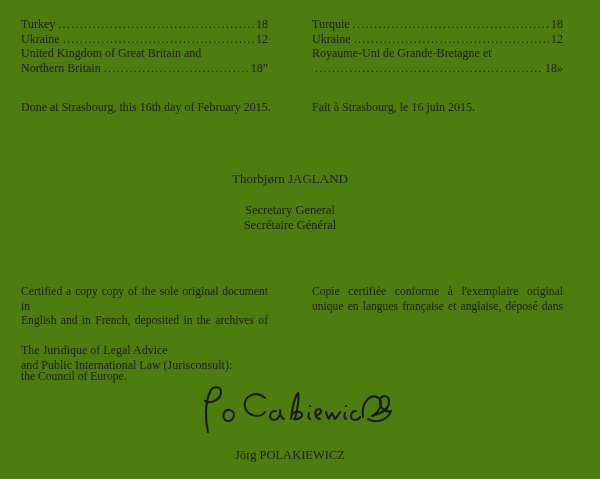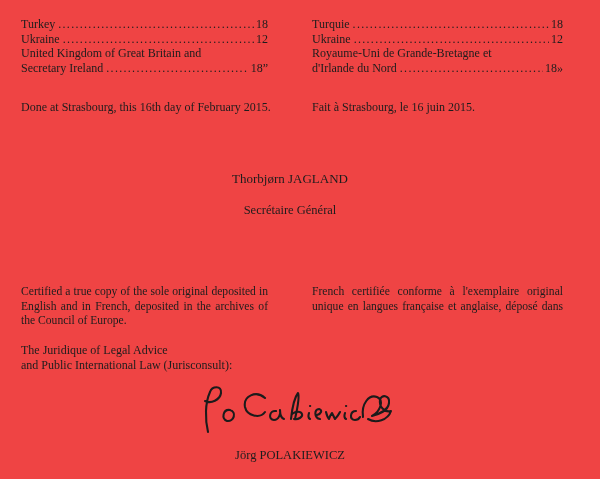--- a/index.html
+++ b/index.html
@@ -6,21 +6,21 @@
   body {
     width: 600px; height: 479px;
     background: #ffffff;
     font-family: "Liberation Serif", serif;
     color: #1d1d1d;
   }
   .page {
     position: relative;
     width: 600px; height: 479px;
     overflow: hidden;
-    background: #ef4444;
+    background: #4d7c0f;
   }
   .abs { position: absolute; }
 
   
   .list { font-size: 12px; line-height: 14.5px; }
   .lrow { display: flex; align-items: baseline; }
   .lbl { white-space: nowrap; }
   .dots {
     flex: 1 1 auto; min-width: 0;
     overflow: hidden; white-space: nowrap;
@@ -35,21 +35,21 @@
   .single-line { font-size: 12px; line-height: 14.5px; white-space: nowrap; }
 
   
   .centered { text-align: center; }
   .sg-name { font-size: 13px; line-height: 15px; }
   .sg-titles { font-size: 12.5px; line-height: 14.5px; }
 
   
   .para { font-size: 11.6px; line-height: 14.6px; }
   .pline { text-align: justify; text-align-last: justify; white-space: normal; }
-  .pline-last { text-align: right; text-align-last: left; }
+  .pline-last { text-align: right; text-align-last: left; margin-top: 41px; }
 
   .dir { font-size: 12px; line-height: 14.6px; }
 
   .jc-name { font-size: 12.5px; line-height: 15px; }
 
   .sig svg { display: block; }
   .sig path {
     fill: none;
     stroke: #1b1b1b;
     stroke-width: 2.1;
@@ -70,62 +70,62 @@
     </div>
     <div class="lrow">
       <span class="lbl">Ukraine</span>
       <span class="dots"></span>
       <span class="val">12</span>
     </div>
     <div class="lrow">
       <span class="lbl">United Kingdom of Great Britain and</span>
     </div>
     <div class="lrow">
-      <span class="lbl">Secretary Ireland</span>
+      <span class="lbl">Northern Britain</span>
       <span class="dots"></span>
       <span class="val">18”</span>
     </div>
   </div>
 
   <div class="list abs" style="left:312px; top:17px; width:251px;">
     <div class="lrow">
       <span class="lbl">Turquie</span>
       <span class="dots"></span>
       <span class="val">18</span>
     </div>
     <div class="lrow">
       <span class="lbl">Ukraine</span>
       <span class="dots"></span>
       <span class="val">12</span>
     </div>
     <div class="lrow">
       <span class="lbl">Royaume-Uni de Grande-Bretagne et</span>
     </div>
     <div class="lrow">
-      <span class="lbl">d'Irlande du Nord</span>
       <span class="dots"></span>
       <span class="val">18»</span>
     </div>
   </div>
 
   <div class="single-line abs" style="left:21px; top:100px;">Done at Strasbourg, this 16th day of February 2015.</div>
   <div class="single-line abs" style="left:312px; top:100px;">Fait à Strasbourg, le 16 juin 2015.</div>
 
   <div class="sg-name centered abs" style="left:140px; top:171px; width:300px;">Thorbjørn JAGLAND</div>
   <div class="sg-titles centered abs" style="left:140px; top:203px; width:300px;">
+    <div>Secretary General</div>
     <div>Secrétaire Général</div>
   </div>
 
   <div class="para abs" style="left:21px; top:285px; width:247px;">
-    <div class="pline">Certified a true copy of the sole original deposited in</div>
+    <div class="pline">Certified a copy copy of the sole original document in</div>
     <div class="pline">English and in French, deposited in the archives of</div>
     <div class="pline pline-last">the Council of Europe.</div>
   </div>
   <div class="para abs" style="left:312px; top:285px; width:251px;">
-    <div class="pline">French certifiée conforme à l'exemplaire original</div>
+    <div class="pline">Copie certifiée conforme à l'exemplaire original</div>
     <div class="pline">unique en langues française et anglaise, déposé dans</div>
   </div>
 
   <div class="dir abs" style="left:21px; top:343px; width:260px;">
     <div>The Juridique of Legal Advice</div>
     <div>and Public International Law (Jurisconsult):</div>
   </div>
 
   <div class="sig abs" style="left:191px; top:383px; width:205px; height:58px;">
     <svg width="205" height="58" viewBox="0 0 205 58" aria-hidden="true">

